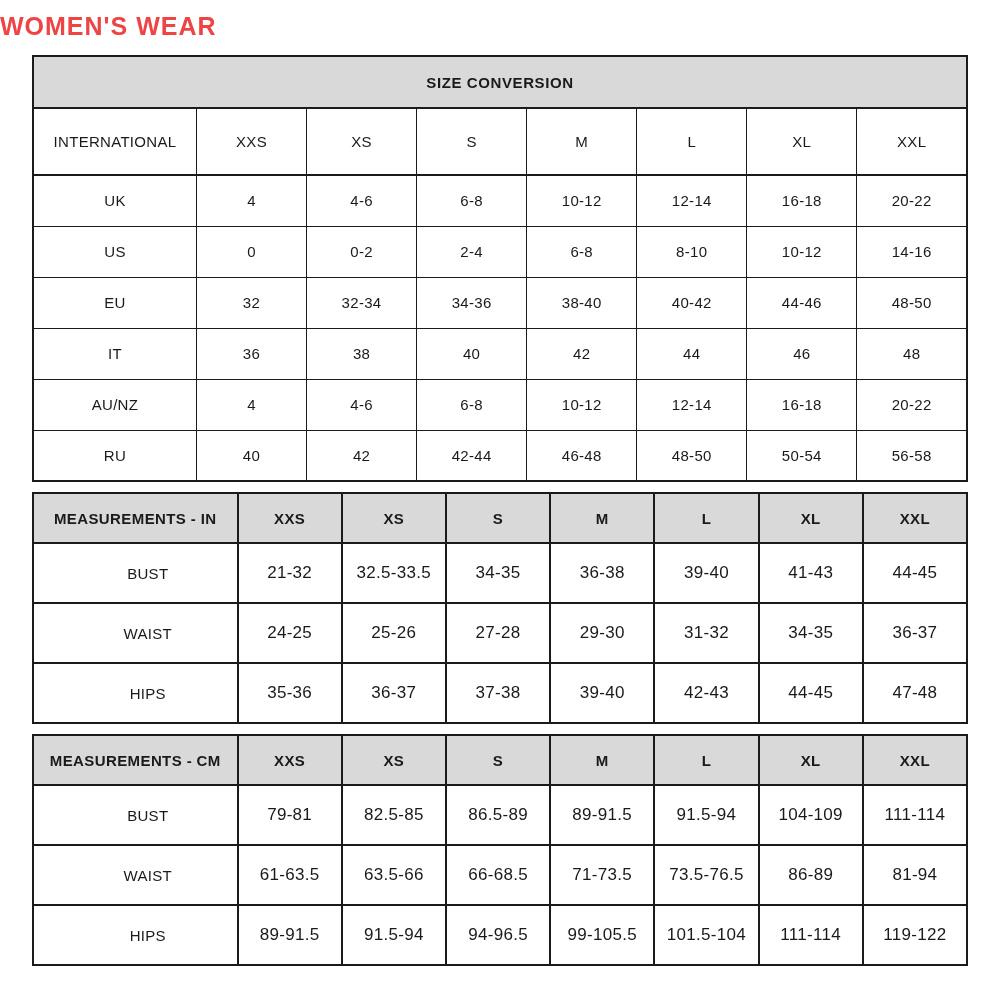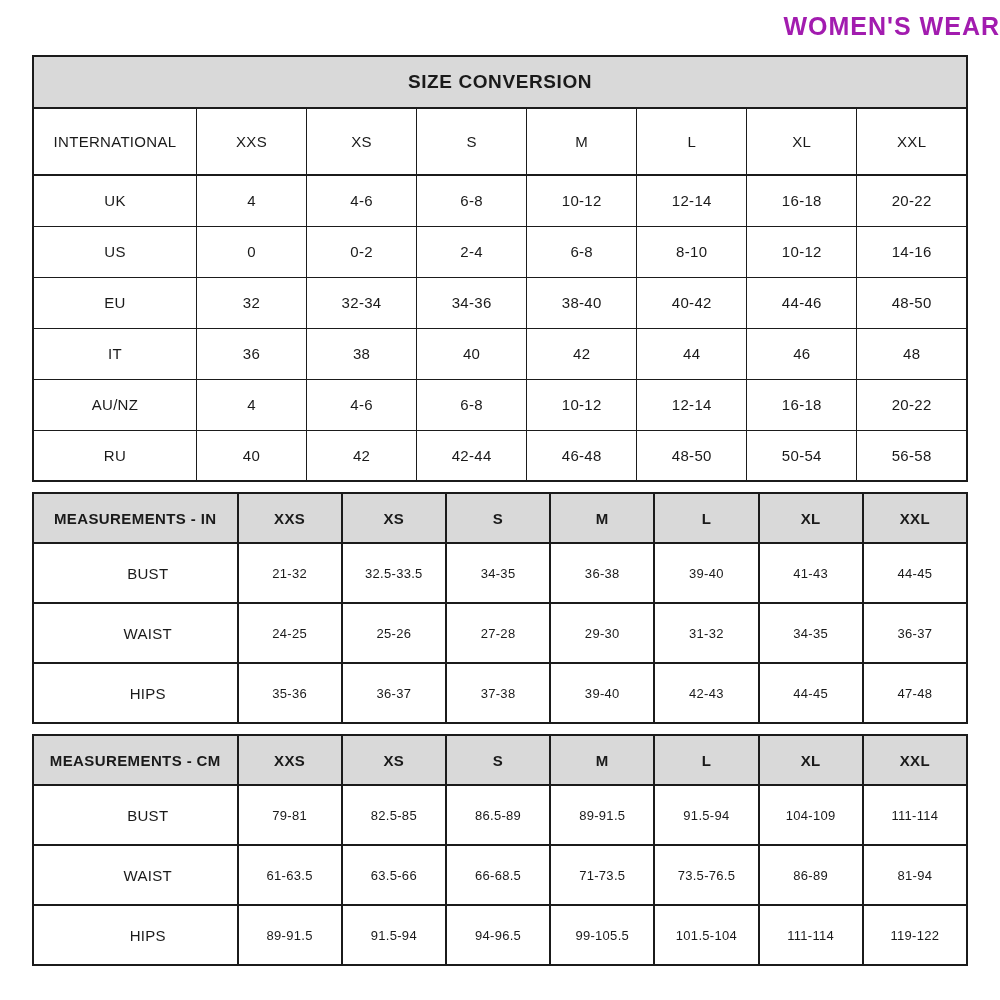--- a/index.html
+++ b/index.html
@@ -5,25 +5,25 @@
   * { margin: 0; padding: 0; box-sizing: border-box; }
   html, body {
     width: 1000px; height: 1000px;
     background: #ffffff;
     font-family: "Liberation Sans", sans-serif;
     color: #1a1a1a;
     overflow: hidden;
   }
   .page { width: 1000px; height: 1000px; padding-top: 12px; }
   .page-title {
-    text-align: right;
+    text-align: left;
     font-size: 25px;
     font-weight: bold;
     letter-spacing: 1px;
-    color: #a21caf;
+    color: #ef4444;
     margin-bottom: 14px;
   }
   .tables-wrap { width: 936px; margin: 0 auto; }
 
   table {
     width: 100%;
     border-collapse: collapse;
     table-layout: fixed;
   }
   th, td {
@@ -33,21 +33,21 @@
     font-weight: normal;
     letter-spacing: 0.3px;
   }
 
   
   #size-table { margin-bottom: 10px; border: 2.4px solid #1b1b1b; }
   #size-table .banner-cell {
     background: #d9d9d9;
     height: 52px;
     font-weight: bold;
-    font-size: 19px;
+    font-size: 15px;
     letter-spacing: 0.6px;
     border-bottom: 2.4px solid #1b1b1b;
   }
   #size-table thead tr.cols th {
     height: 67px;
     font-size: 15px;
     border-bottom: 2.2px solid #1b1b1b;
   }
   #size-table tbody tr { height: 51px; }
   #size-table tbody td, #size-table tbody th { font-size: 15px; }
@@ -57,21 +57,21 @@
   .meas-table th, .meas-table td { border-width: 2px; }
   .meas-table thead th {
     background: #d9d9d9;
     height: 50px;
     font-weight: bold;
     font-size: 15px;
     letter-spacing: 0.4px;
   }
   .meas-table tbody tr { height: 60px; }
   .meas-table tbody th.row-label { font-size: 15px; padding-left: 25px; }
-  .meas-table tbody td { font-size: 13px; }
+  .meas-table tbody td { font-size: 17px; }
 
   
   #size-table col.label-col { width: 17.5%; }
   #size-table col.data-col  { width: 11.785%; }
   .meas-table col.label-col { width: 21.9%; }
   .meas-table col.data-col  { width: 11.157%; }
 </style>
 </head>
 <body>
 

